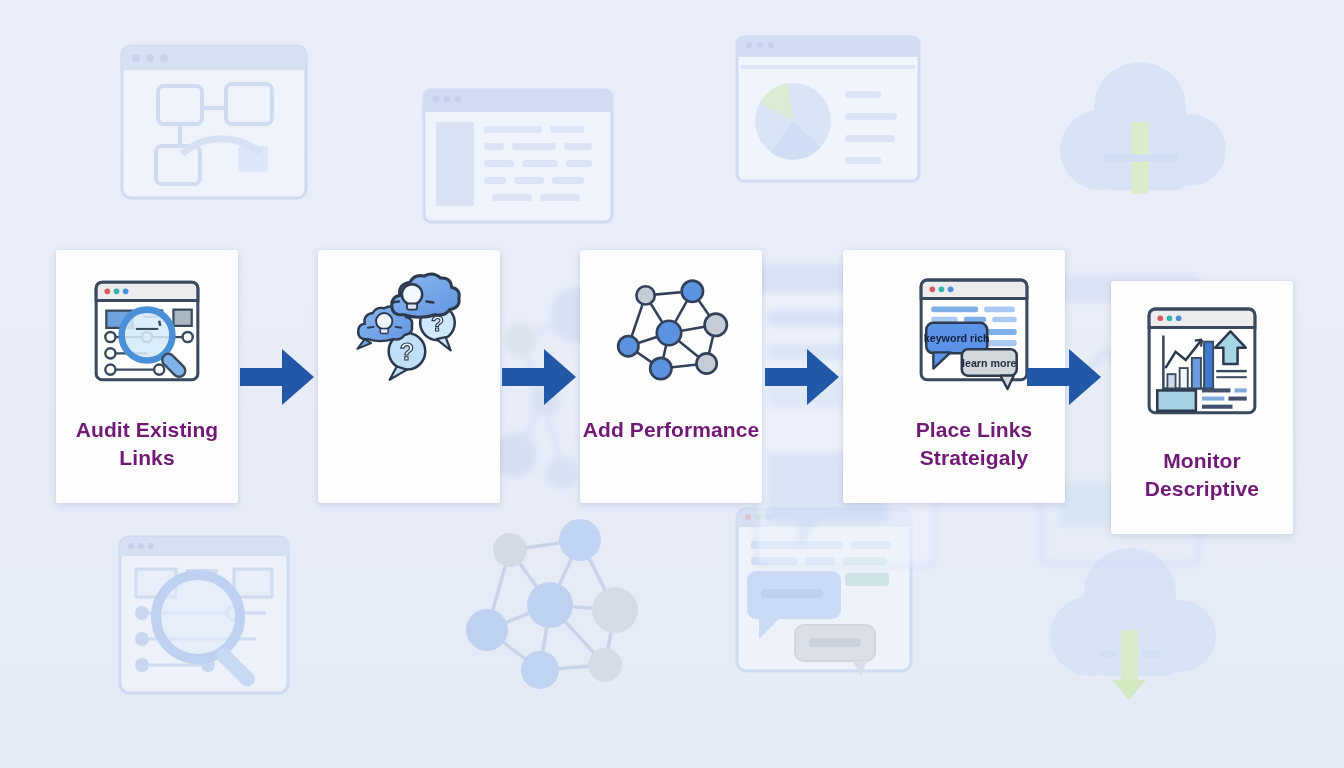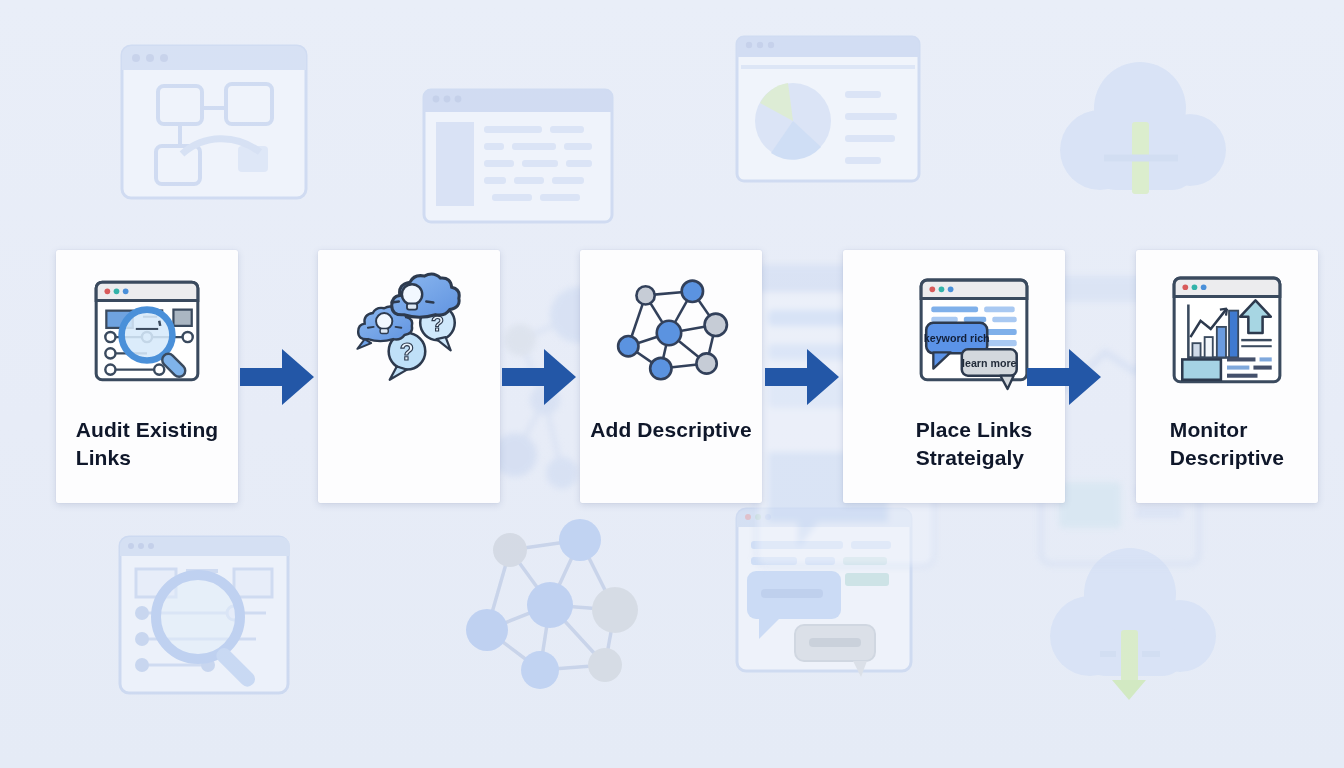--- a/index.html
+++ b/index.html
@@ -11,25 +11,25 @@
   .bgicon{position:absolute;opacity:.85;filter:blur(.4px);}
   .ghost{position:absolute;opacity:.55;filter:blur(3px);}
   .card{
     position:absolute;top:250px;width:182px;height:253px;
     background:#fdfdfe;border-radius:2px;z-index:2;
     box-shadow:0 2px 7px rgba(60,80,130,.16),0 0 1px rgba(60,80,130,.2);
     display:flex;flex-direction:column;align-items:center;
   }
   .card-icon{margin-top:22px;width:122px;height:122px;flex:none;}
   .card-label{
-    margin-top:22px;text-align:left;color:#0f172a;
+    margin-top:22px;text-align:center;color:#701a75;
     font-size:21px;line-height:28px;font-weight:600;letter-spacing:.1px;
   }
   .arrow{position:absolute;top:347px;width:74px;height:60px;z-index:3;}
-  .c1{left:56px;} .c2{left:318px;} .c3{left:580px;} .c4{left:843px;padding-left:40px;} .c5{left:1136px;}
+  .c1{left:56px;} .c2{left:318px;} .c3{left:580px;} .c4{left:843px;padding-left:40px;} .c5{left:1111px;margin-top:31px;}
   .a1{left:240px;} .a2{left:502px;} .a3{left:765px;} .a4{left:1027px;}
 </style>
 </head>
 <body>
 
 <div class="stage">
 
   <svg class="bgicon" style="left:118px;top:42px;" width="192" height="162" viewBox="0 0 192 162">
     <rect x="4" y="4" width="184" height="152" rx="9" fill="#f1f5fc" stroke="#ccd9f1" stroke-width="3"></rect>
     <path d="M4 13 a9 9 0 0 1 9-9 h166 a9 9 0 0 1 9 9 v15 H4 z" fill="#d4dff4"></path>
@@ -289,21 +289,21 @@
       </g>
       <circle cx="35" cy="23" r="9" fill="#c6ccd6" stroke="#32405a" stroke-width="2.6"></circle>
       <circle cx="81" cy="19" r="10.5" fill="#5b93e0" stroke="#32405a" stroke-width="2.6"></circle>
       <circle cx="104" cy="52" r="11" fill="#c6ccd6" stroke="#32405a" stroke-width="2.6"></circle>
       <circle cx="58" cy="60" r="12" fill="#5b93e0" stroke="#32405a" stroke-width="2.6"></circle>
       <circle cx="18" cy="73" r="10" fill="#5b93e0" stroke="#32405a" stroke-width="2.6"></circle>
       <circle cx="50" cy="95" r="10.5" fill="#5b93e0" stroke="#32405a" stroke-width="2.6"></circle>
       <circle cx="95" cy="90" r="10" fill="#c6ccd6" stroke="#32405a" stroke-width="2.6"></circle>
     </svg>
     <div class="card-label">
-      <div>Add Descriptive</div>
+      <div>Add Performance</div>
     </div>
   </div>
 
   <div class="card c4">
     <svg class="card-icon" viewBox="0 0 120 120">
       <rect x="8" y="8" width="104" height="98" rx="6" fill="#ffffff" stroke="#3a4a5e" stroke-width="3"></rect>
       <path d="M8 14 a6 6 0 0 1 6-6 h92 a6 6 0 0 1 6 6 v12 H8 z" fill="#ececee" stroke="#3a4a5e" stroke-width="3"></path>
       <circle cx="19" cy="17" r="2.8" fill="#d85a5a"></circle>
         <circle cx="28" cy="17" r="2.8" fill="#33b3a9"></circle>
         <circle cx="37" cy="17" r="2.8" fill="#4a90d9"></circle>

